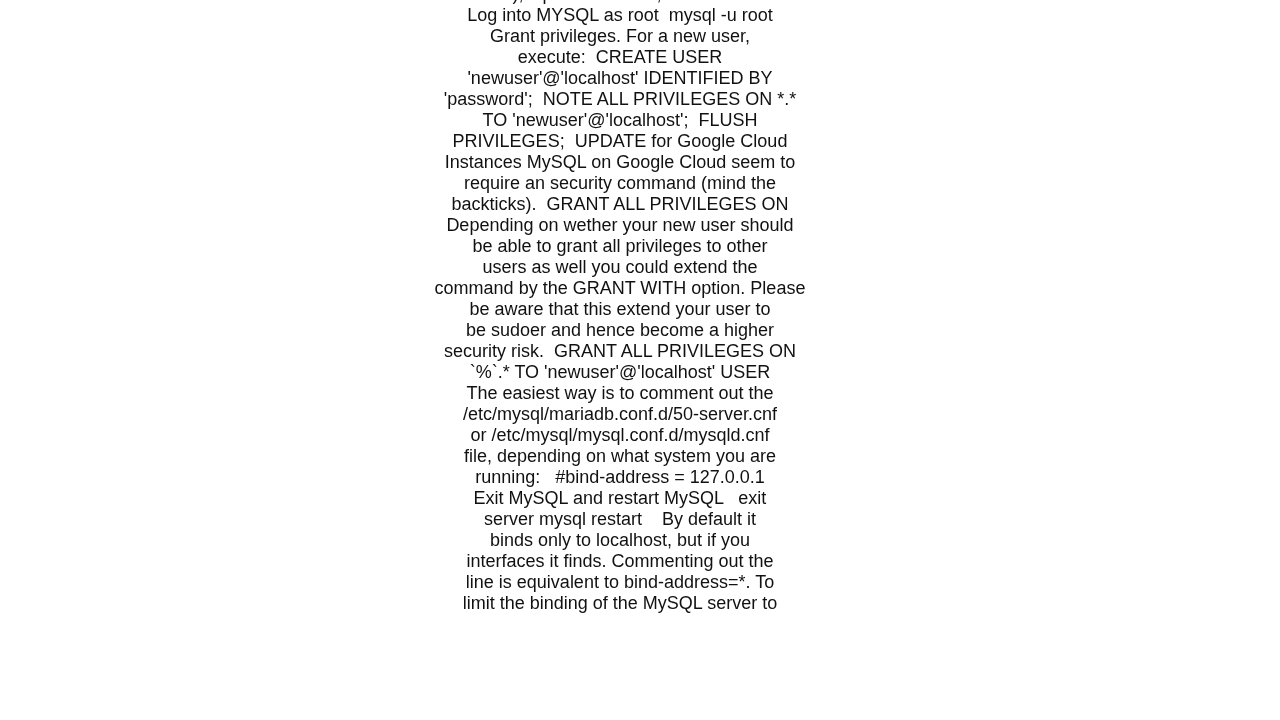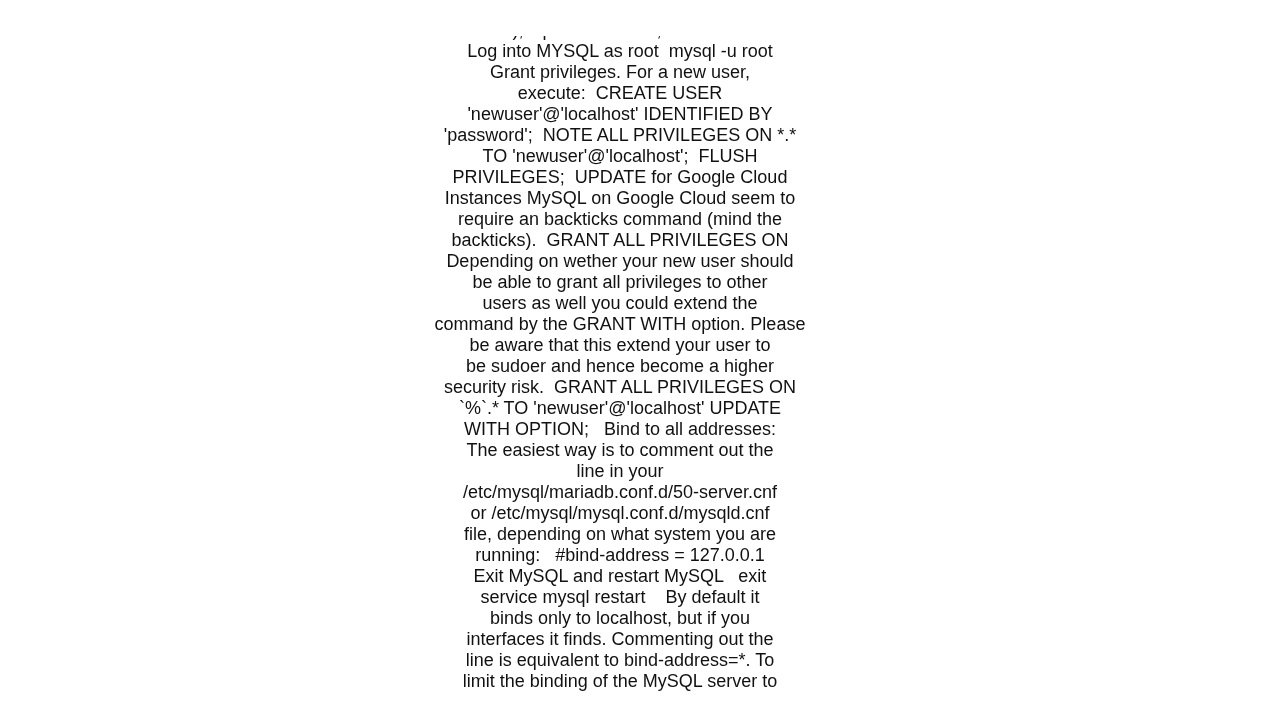--- a/index.html
+++ b/index.html
@@ -11,21 +11,20 @@
       overflow: hidden;
     }
     .viewport {
       position: absolute;
       left: 0;
       top: 0;
       width: 1280px;
       height: 680px;
       overflow: hidden;
       background: #ffffff;
-      margin-top: 36px;
     }
     .text-block {
       position: absolute;
       left: 420px;
       top: -16px;
       width: 400px;
       text-align: center;
       font-family: "Liberation Sans", sans-serif;
       font-size: 18px;
       line-height: 21px;
@@ -43,37 +42,35 @@
   <div class="text-block">
     <span class="line">2), Open a terminal, then run:</span>
     <span class="line">Log into MYSQL as root  mysql -u root</span>
     <span class="line">Grant privileges. For a new user,</span>
     <span class="line">execute:  CREATE USER</span>
     <span class="line">'newuser'@'localhost' IDENTIFIED BY</span>
     <span class="line">'password';  NOTE ALL PRIVILEGES ON *.*</span>
     <span class="line">TO 'newuser'@'localhost';  FLUSH</span>
     <span class="line">PRIVILEGES;  UPDATE for Google Cloud</span>
     <span class="line">Instances MySQL on Google Cloud seem to</span>
-    <span class="line">require an backticks command (mind the</span>
+    <span class="line">require an security command (mind the</span>
     <span class="line">backticks).  GRANT ALL PRIVILEGES ON</span>
     <span class="line">Depending on wether your new user should</span>
     <span class="line">be able to grant all privileges to other</span>
     <span class="line">users as well you could extend the</span>
     <span class="line">command by the GRANT WITH option. Please</span>
     <span class="line">be aware that this extend your user to</span>
     <span class="line">be sudoer and hence become a higher</span>
     <span class="line">security risk.  GRANT ALL PRIVILEGES ON</span>
-    <span class="line">`%`.* TO 'newuser'@'localhost' UPDATE</span>
-    <span class="line">WITH OPTION;   Bind to all addresses:</span>
+    <span class="line">`%`.* TO 'newuser'@'localhost' USER</span>
     <span class="line">The easiest way is to comment out the</span>
-    <span class="line">line in your</span>
     <span class="line">/etc/mysql/mariadb.conf.d/50-server.cnf</span>
     <span class="line">or /etc/mysql/mysql.conf.d/mysqld.cnf</span>
     <span class="line">file, depending on what system you are</span>
     <span class="line">running:   #bind-address = 127.0.0.1</span>
     <span class="line">Exit MySQL and restart MySQL   exit</span>
-    <span class="line">service mysql restart    By default it</span>
+    <span class="line">server mysql restart    By default it</span>
     <span class="line">binds only to localhost, but if you</span>
     <span class="line">interfaces it finds. Commenting out the</span>
     <span class="line">line is equivalent to bind-address=*. To</span>
     <span class="line">limit the binding of the MySQL server to</span>
   </div>
 </div>
 
 </body></html>

